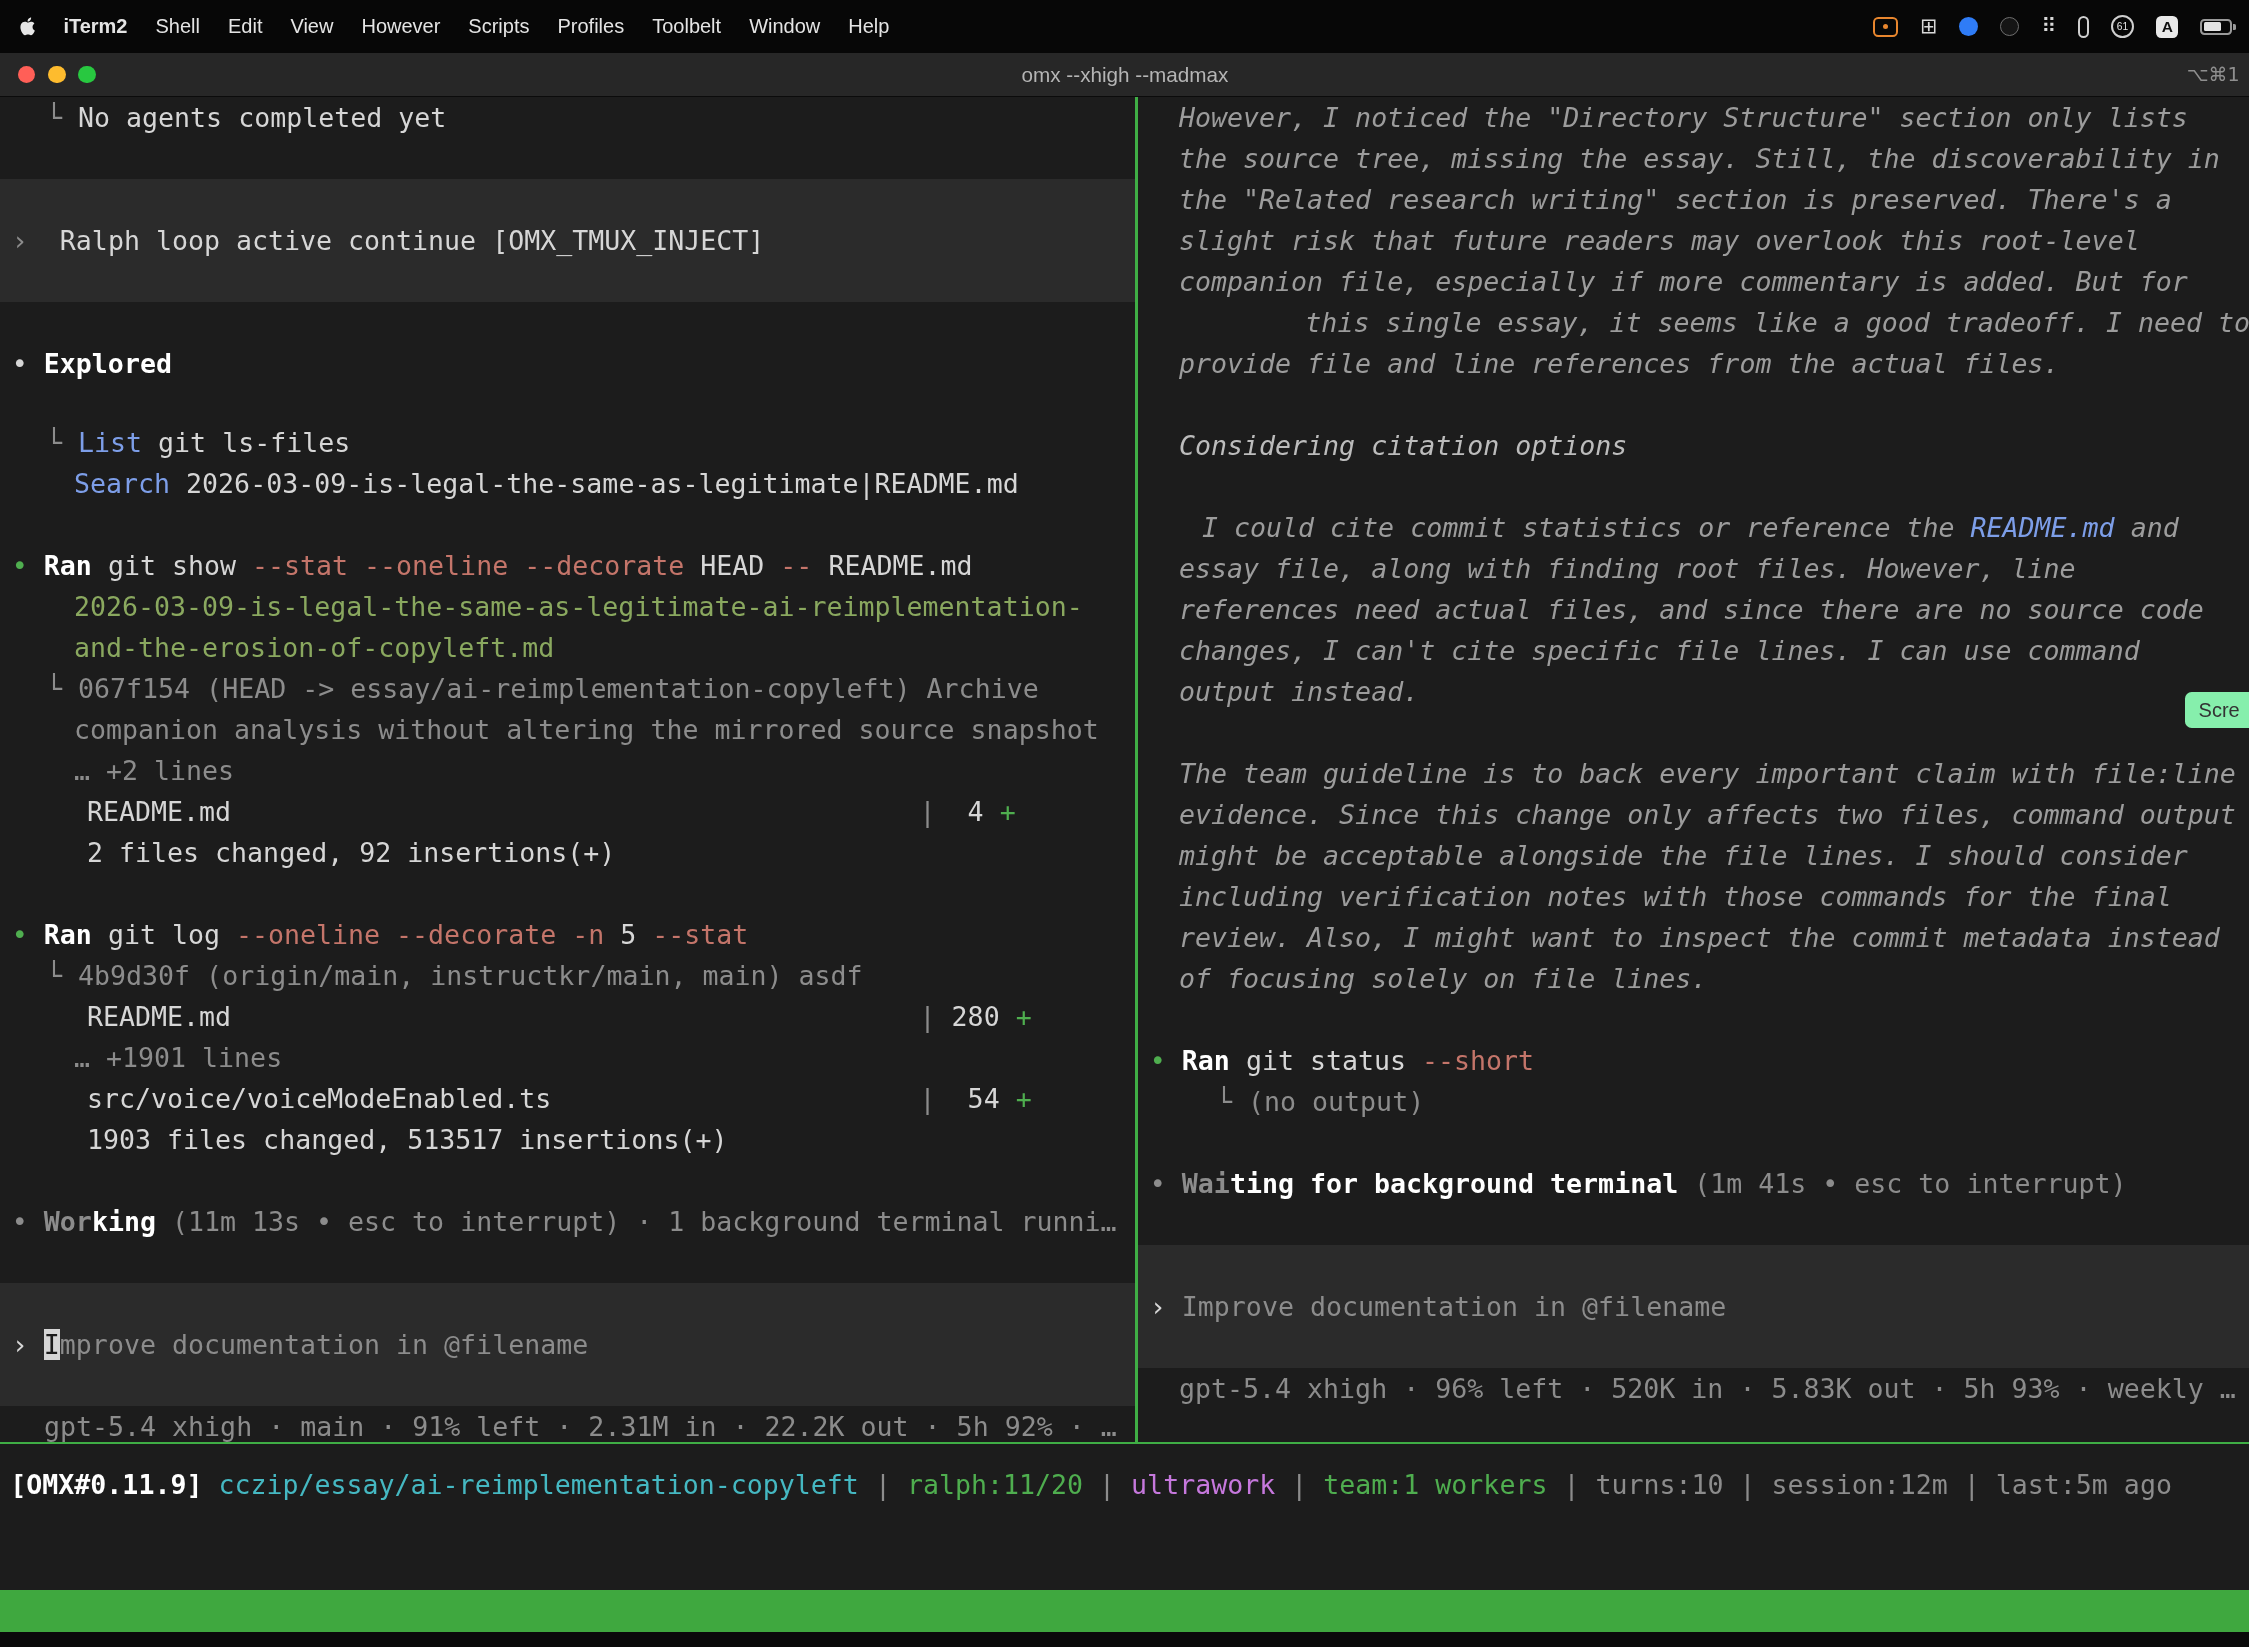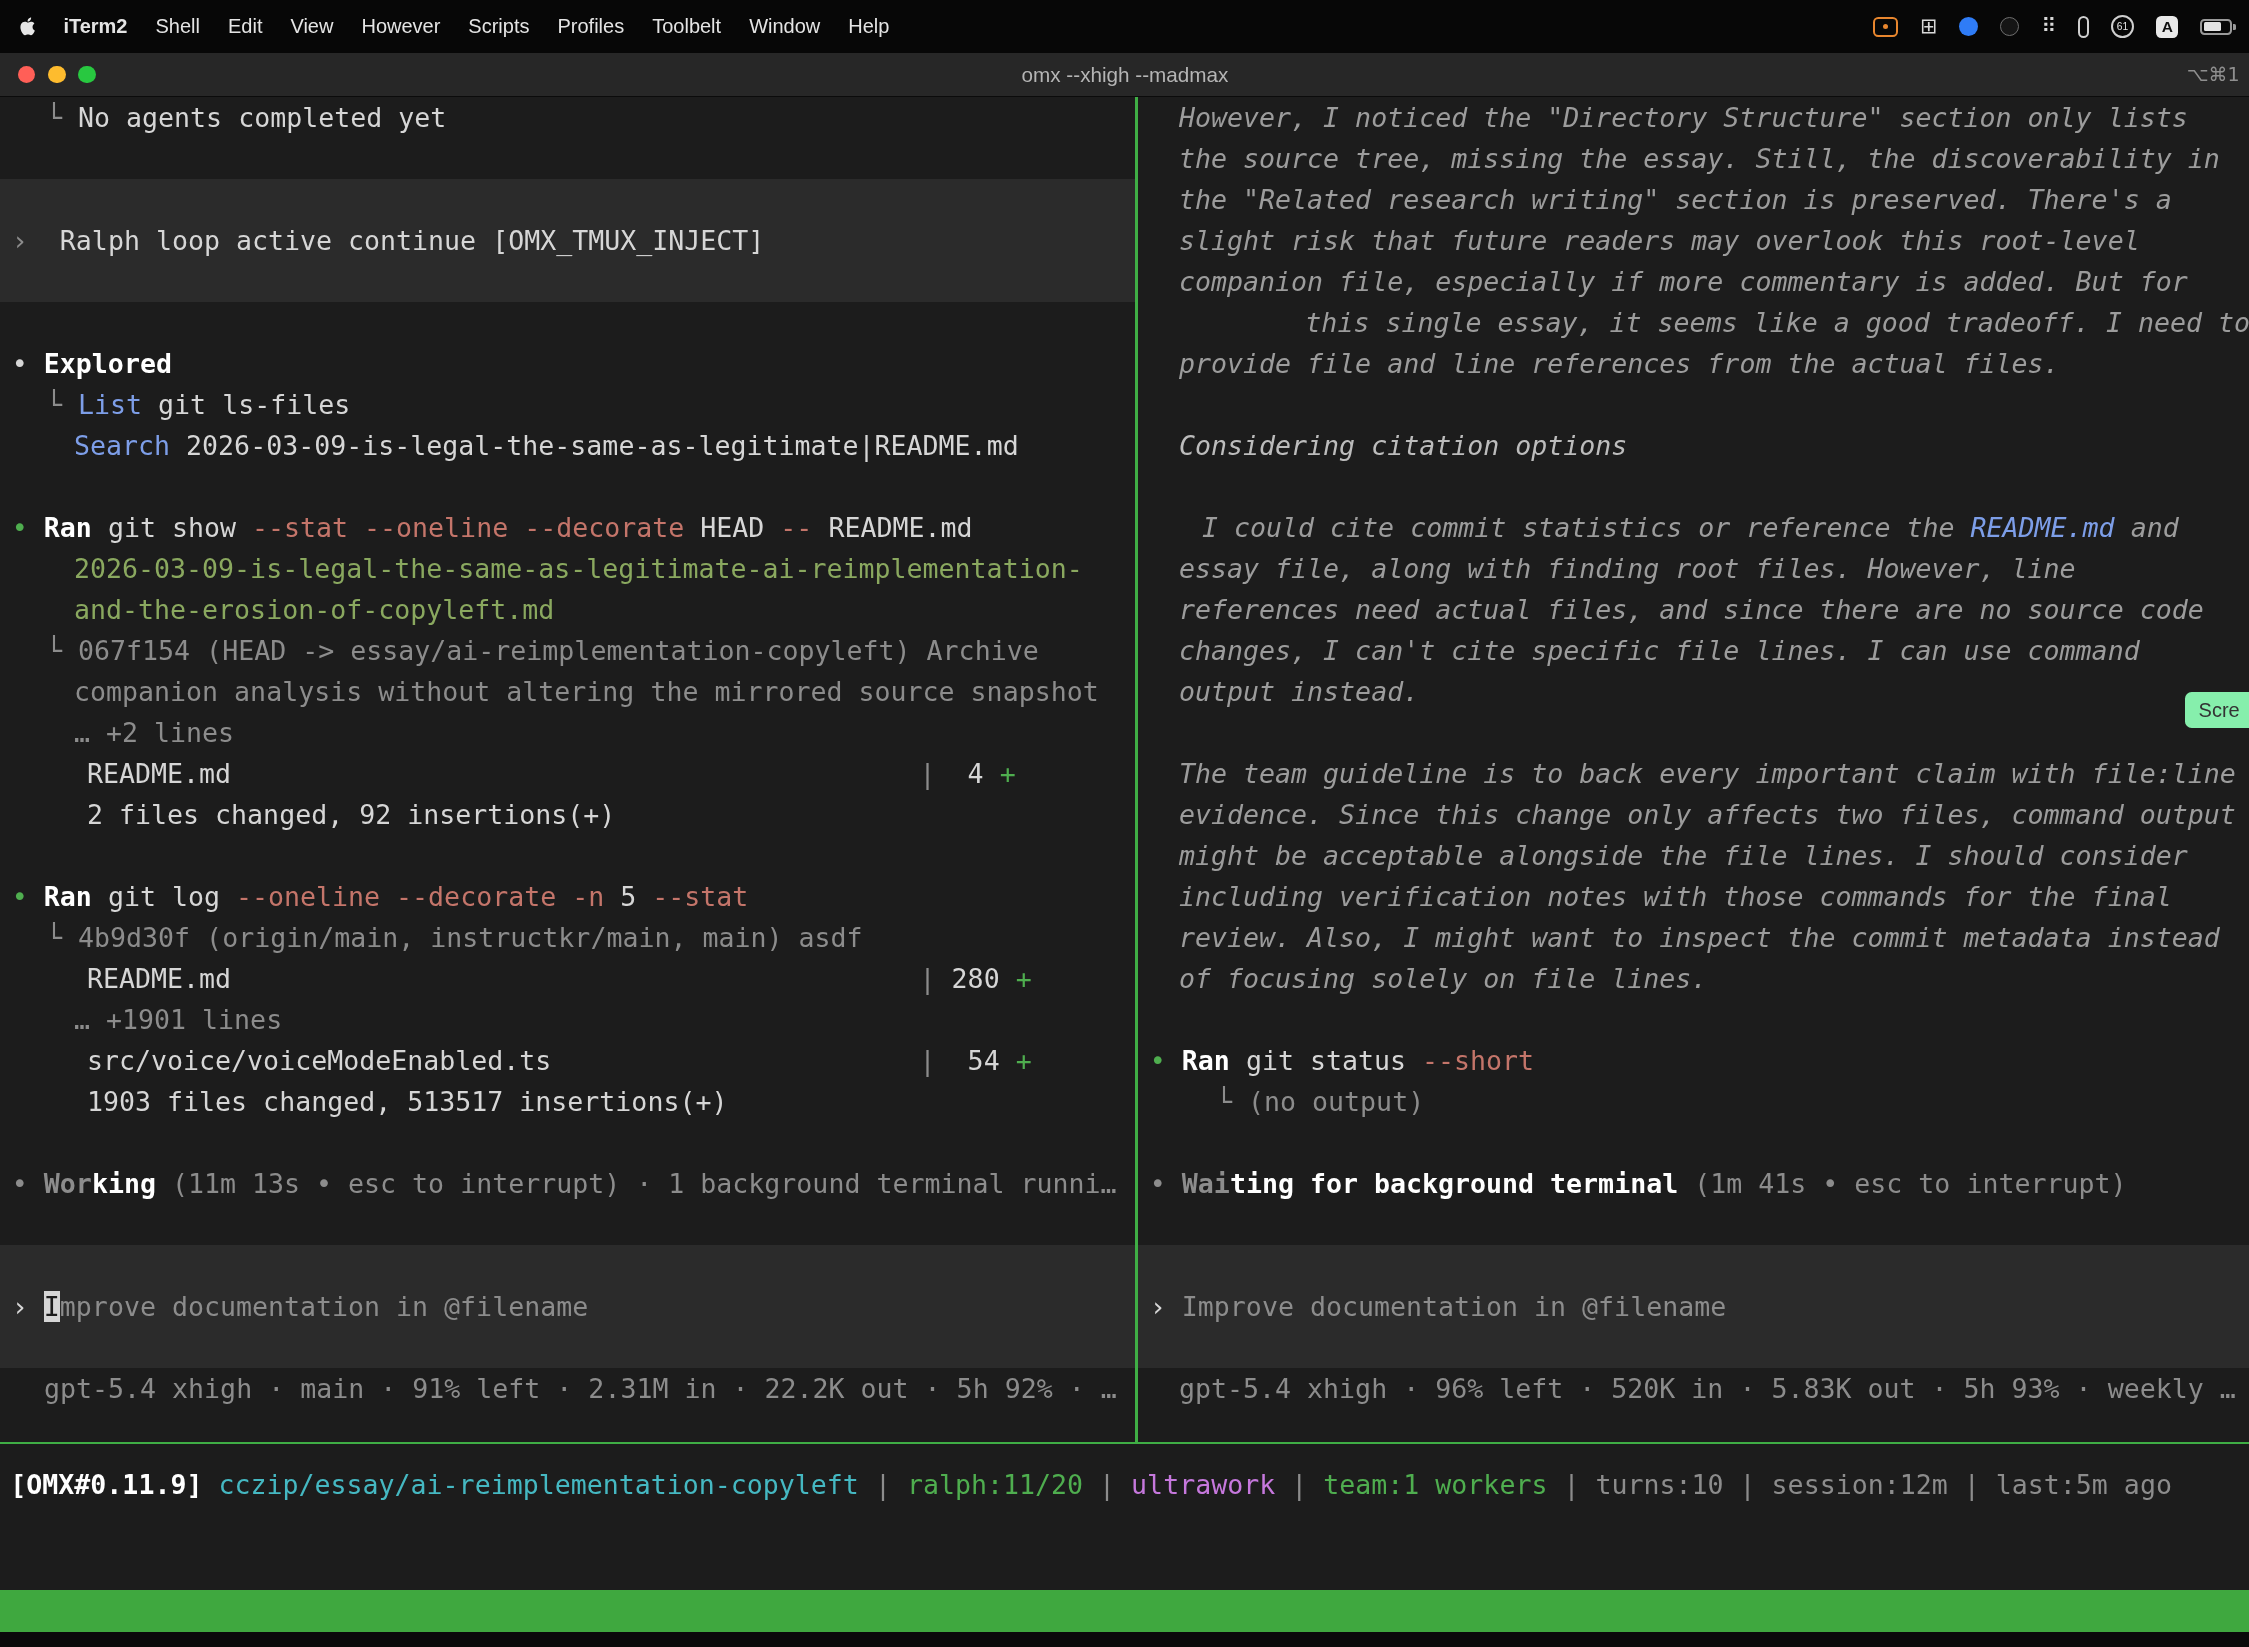--- a/index.html
+++ b/index.html
@@ -130,21 +130,21 @@
 
 <div class="term">
   <div class="pane" id="pane-left">
       <div class="line" style="padding-left: 46px;"><span class="dim">└ </span><span class="fg">No agents completed yet</span></div>
       <div class="line"></div>
       <div class="line box"></div>
       <div class="line box" style="padding-left: 11.8px;"><span class="dim">›  </span><span class="fg">Ralph loop active continue [OMX_TMUX_INJECT]</span></div>
       <div class="line box"></div>
       <div class="line"></div>
       <div class="line" style="padding-left: 11.8px;"><span class="fg">• </span><span class="bold">Explored</span></div>
-      <div class="line" style="padding-left: 46px;"><span class="dim">└ </span><span class="blue">List</span><span class="fg"> git ls-files</span></div>
+      <div class="line" style="padding-left: 46px; margin-top: 38px;"><span class="dim">└ </span><span class="blue">List</span><span class="fg"> git ls-files</span></div>
       <div class="line" style="padding-left: 74px;"><span class="blue">Search</span><span class="fg"> 2026-03-09-is-legal-the-same-as-legitimate|README.md</span></div>
       <div class="line"></div>
       <div class="line" style="padding-left: 11.8px;"><span class="green">• </span><span class="bold">Ran</span><span class="fg"> git show </span><span class="red">--stat --oneline --decorate</span><span class="fg"> HEAD </span><span class="red">--</span><span class="fg"> README.md</span></div>
       <div class="line" style="padding-left: 74px;"><span class="file">2026-03-09-is-legal-the-same-as-legitimate-ai-reimplementation-</span></div>
       <div class="line" style="padding-left: 74px;"><span class="file">and-the-erosion-of-copyleft.md</span></div>
       <div class="line" style="padding-left: 46px;"><span class="dim">└ </span><span class="dim">067f154 (HEAD -&gt; essay/ai-reimplementation-copyleft) Archive</span></div>
       <div class="line" style="padding-left: 74px;"><span class="dim">companion analysis without altering the mirrored source snapshot</span></div>
       <div class="line" style="padding-left: 74px;"><span class="dim">… +2 lines</span></div>
       <div class="line" style="padding-left: 87px;"><span class="fg">README.md</span><span class="fg">                                           </span><span class="dim">|</span><span class="fg">  4 </span><span class="green">+</span></div>
       <div class="line" style="padding-left: 87px;"><span class="fg">2 files changed, 92 insertions(+)</span></div>

